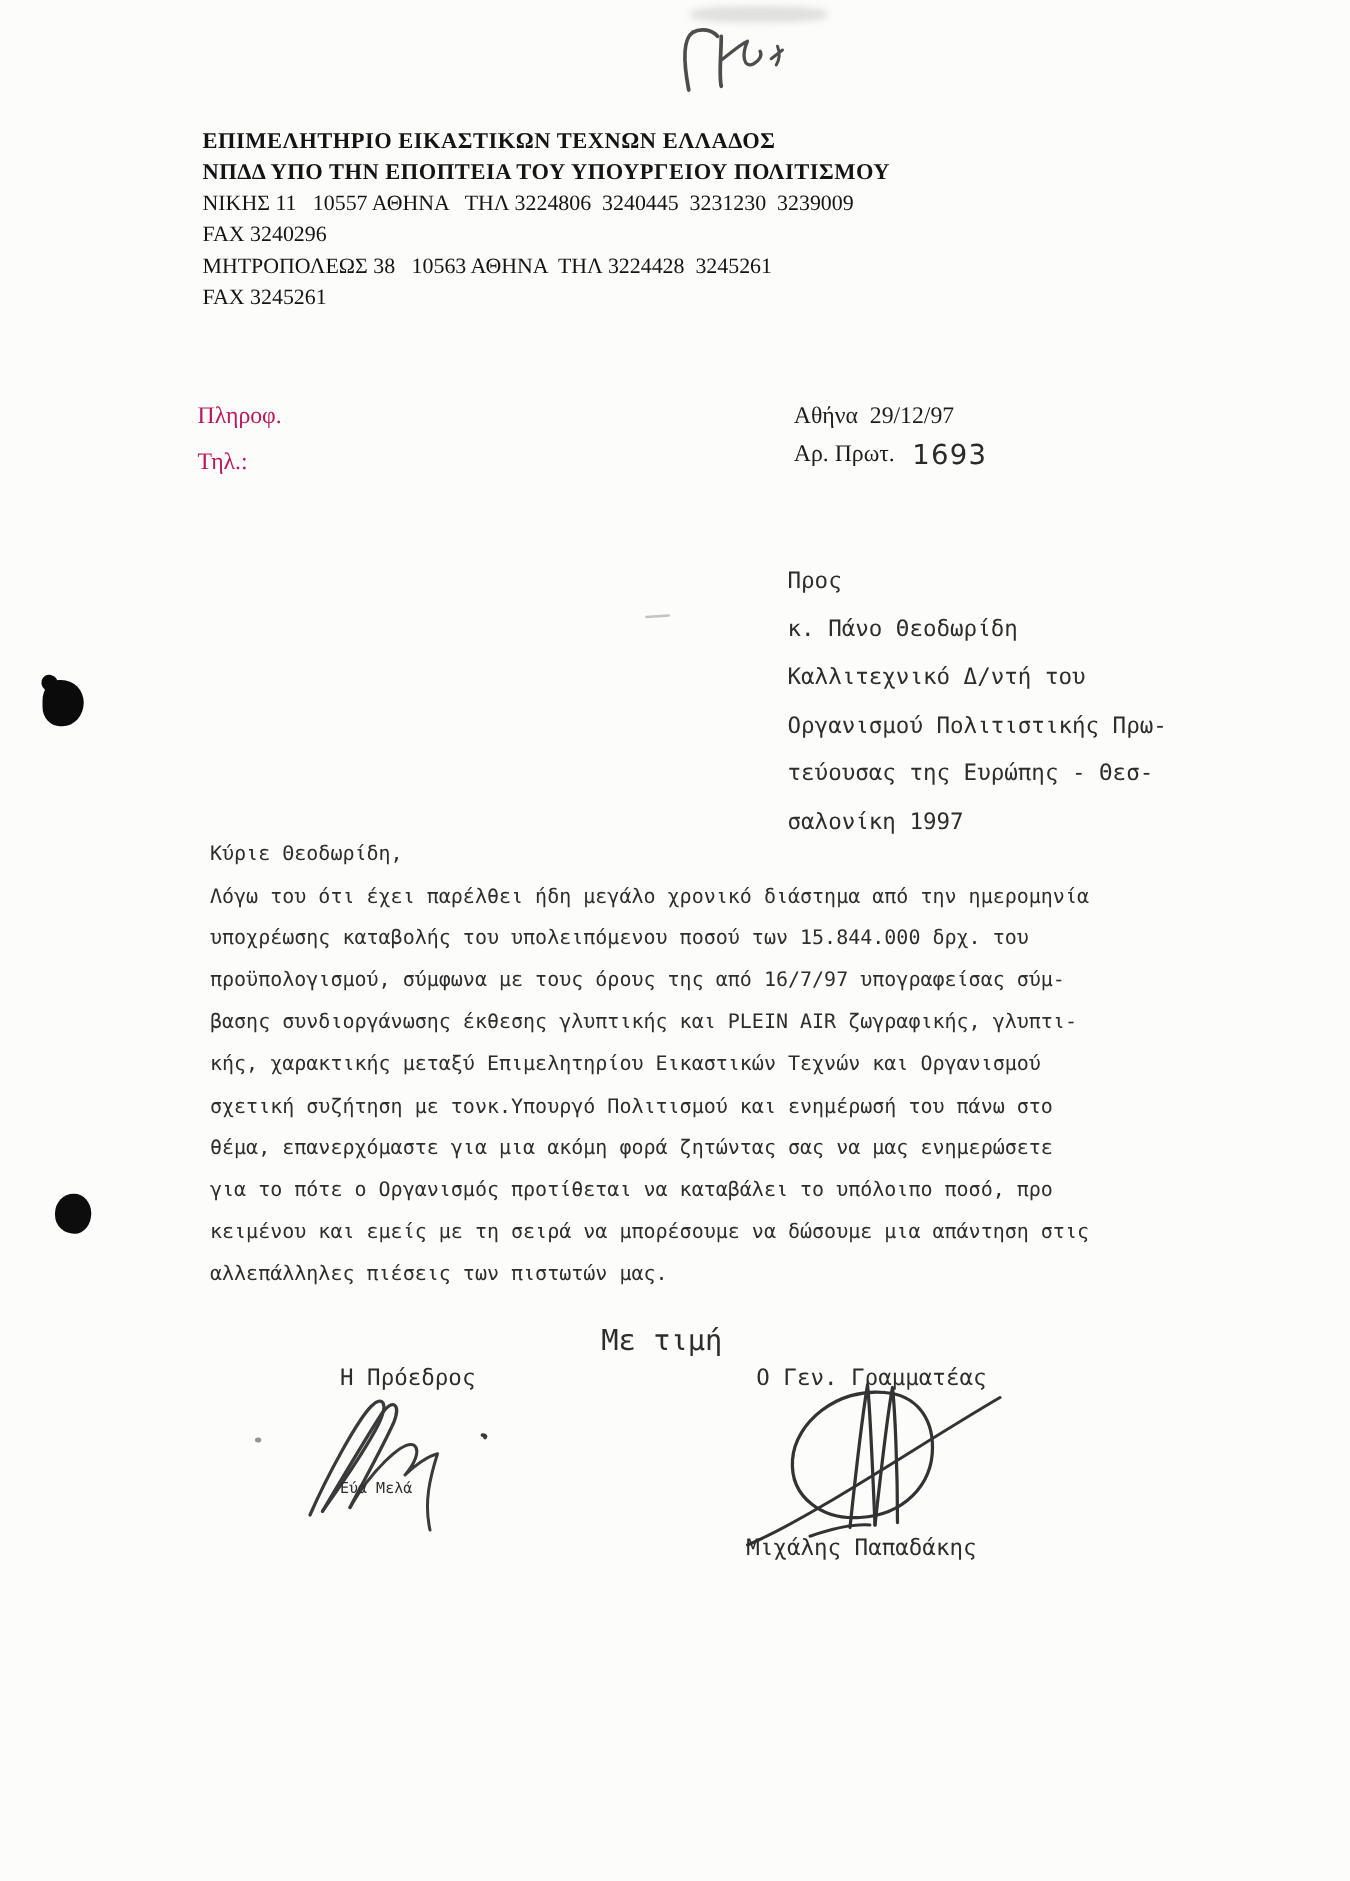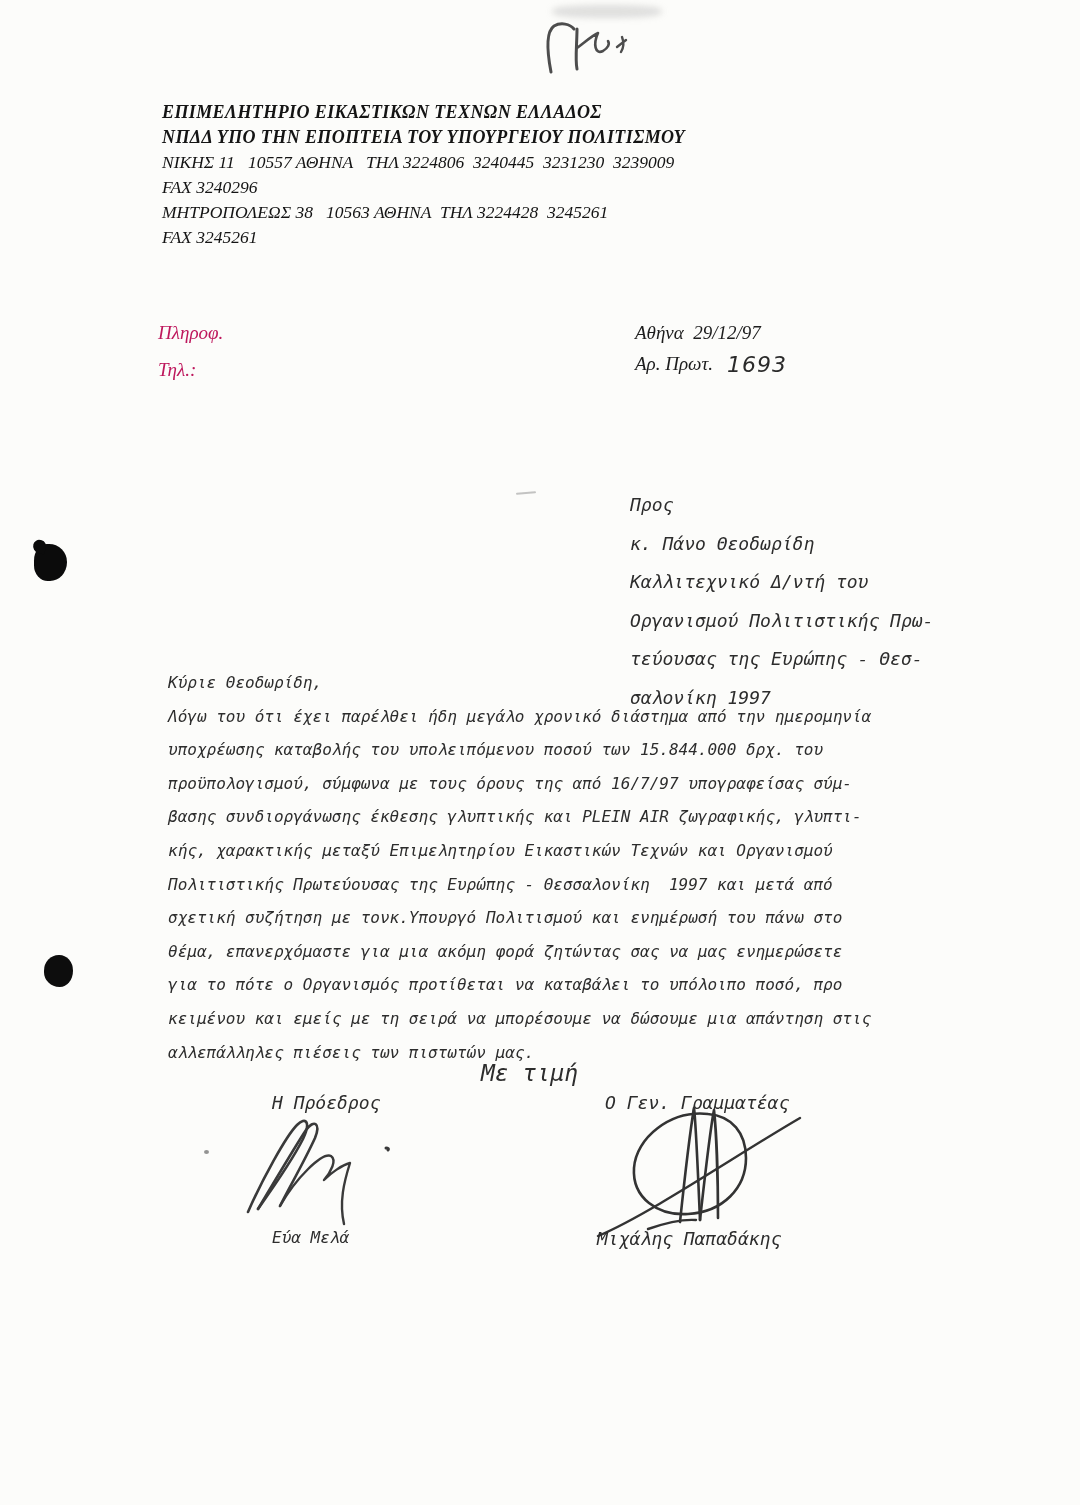--- a/index.html
+++ b/index.html
@@ -5,21 +5,21 @@
   html,body{margin:0;padding:0;}
   body{background:#e8e8e6;}
   .page{
     position:relative;
     width:1080px;height:1505px;
     background:#fcfcfa;
     overflow:hidden;
     font-family:"DejaVu Sans Mono", monospace;
     color:#222;
   }
-  .pre{white-space:pre;font-style:italic;}
+  .pre{white-space:pre;}
   
   .letterhead{
     position:absolute;left:162px;top:100px;
     font-family:"Liberation Serif", serif;
     font-size:17.5px;line-height:25px;color:#141414;
   }
   .letterhead .b{font-weight:bold;letter-spacing:.4px;font-size:18px;}
   
   .meta-left{
     position:absolute;left:158px;top:322px;
@@ -34,30 +34,30 @@
   }
   .proto-num{
     font-family:"DejaVu Sans", sans-serif;
     font-size:22px;color:#2a2a2a;
     position:relative;top:2px;margin-left:14px;letter-spacing:1px;
   }
   
   .tw{font-family:"DejaVu Sans Mono", monospace;color:#2d2d2d;}
   .recipient{
     position:absolute;left:630px;top:446px;
-    font-size:18px;line-height:38.5px;margin-top:40px;
+    font-size:18px;line-height:38.5px;
   }
   .body-text{
     position:absolute;left:168px;top:666px;
     font-size:16px;line-height:33.6px;
   }
   .valediction{position:absolute;left:481px;top:1060px;font-size:23px;}
   .sig-title-left{position:absolute;left:272px;top:1092px;font-size:18px;}
   .sig-title-right{position:absolute;left:605px;top:1092px;font-size:18px;}
-  .sig-name-left{position:absolute;left:272px;top:1228px;font-size:16px;}
+  .sig-name-left{position:absolute;left:272px;top:1183px;font-size:12px;}
   .sig-name-right{position:absolute;left:597px;top:1228px;font-size:18px;}
   
   .topmark{position:absolute;left:535px;top:16px;}
   .smudge{
     position:absolute;left:552px;top:5px;width:110px;height:13px;
     background:rgba(150,150,150,.28);filter:blur(3px);border-radius:40%;
   }
   .faint-dash{
     position:absolute;left:516px;top:492px;width:20px;height:2px;
     background:rgba(110,110,110,.4);transform:rotate(-4deg);border-radius:2px;
@@ -129,21 +129,20 @@
     <div class="pre">σαλονίκη 1997</div>
   </div>
 
   <div class="body-text tw">
     <div class="pre">Κύριε Θεοδωρίδη,</div>
     <div class="pre">Λόγω του ότι έχει παρέλθει ήδη μεγάλο χρονικό διάστημα από την ημερομηνία</div>
     <div class="pre">υποχρέωσης καταβολής του υπολειπόμενου ποσού των 15.844.000 δρχ. του</div>
     <div class="pre">προϋπολογισμού, σύμφωνα με τους όρους της από 16/7/97 υπογραφείσας σύμ-</div>
     <div class="pre">βασης συνδιοργάνωσης έκθεσης γλυπτικής και PLEIN AIR ζωγραφικής, γλυπτι-</div>
     <div class="pre">κής, χαρακτικής μεταξύ Επιμελητηρίου Εικαστικών Τεχνών και Οργανισμού</div>
-    <div class="pre">Πολιτιστικής Πρωτεύουσας της Ευρώπης - Θεσσαλονίκη  1997 και μετά από</div>
     <div class="pre">σχετική συζήτηση με τονκ.Υπουργό Πολιτισμού και ενημέρωσή του πάνω στο</div>
     <div class="pre">θέμα, επανερχόμαστε για μια ακόμη φορά ζητώντας σας να μας ενημερώσετε</div>
     <div class="pre">για το πότε ο Οργανισμός προτίθεται να καταβάλει το υπόλοιπο ποσό, προ</div>
     <div class="pre">κειμένου και εμείς με τη σειρά να μπορέσουμε να δώσουμε μια απάντηση στις</div>
     <div class="pre">αλλεπάλληλες πιέσεις των πιστωτών μας.</div>
   </div>
 
   <div class="valediction tw pre">Με τιμή</div>
   <div class="sig-title-left tw pre">Η Πρόεδρος</div>
   <div class="sig-title-right tw pre">Ο Γεν. Γραμματέας</div>

